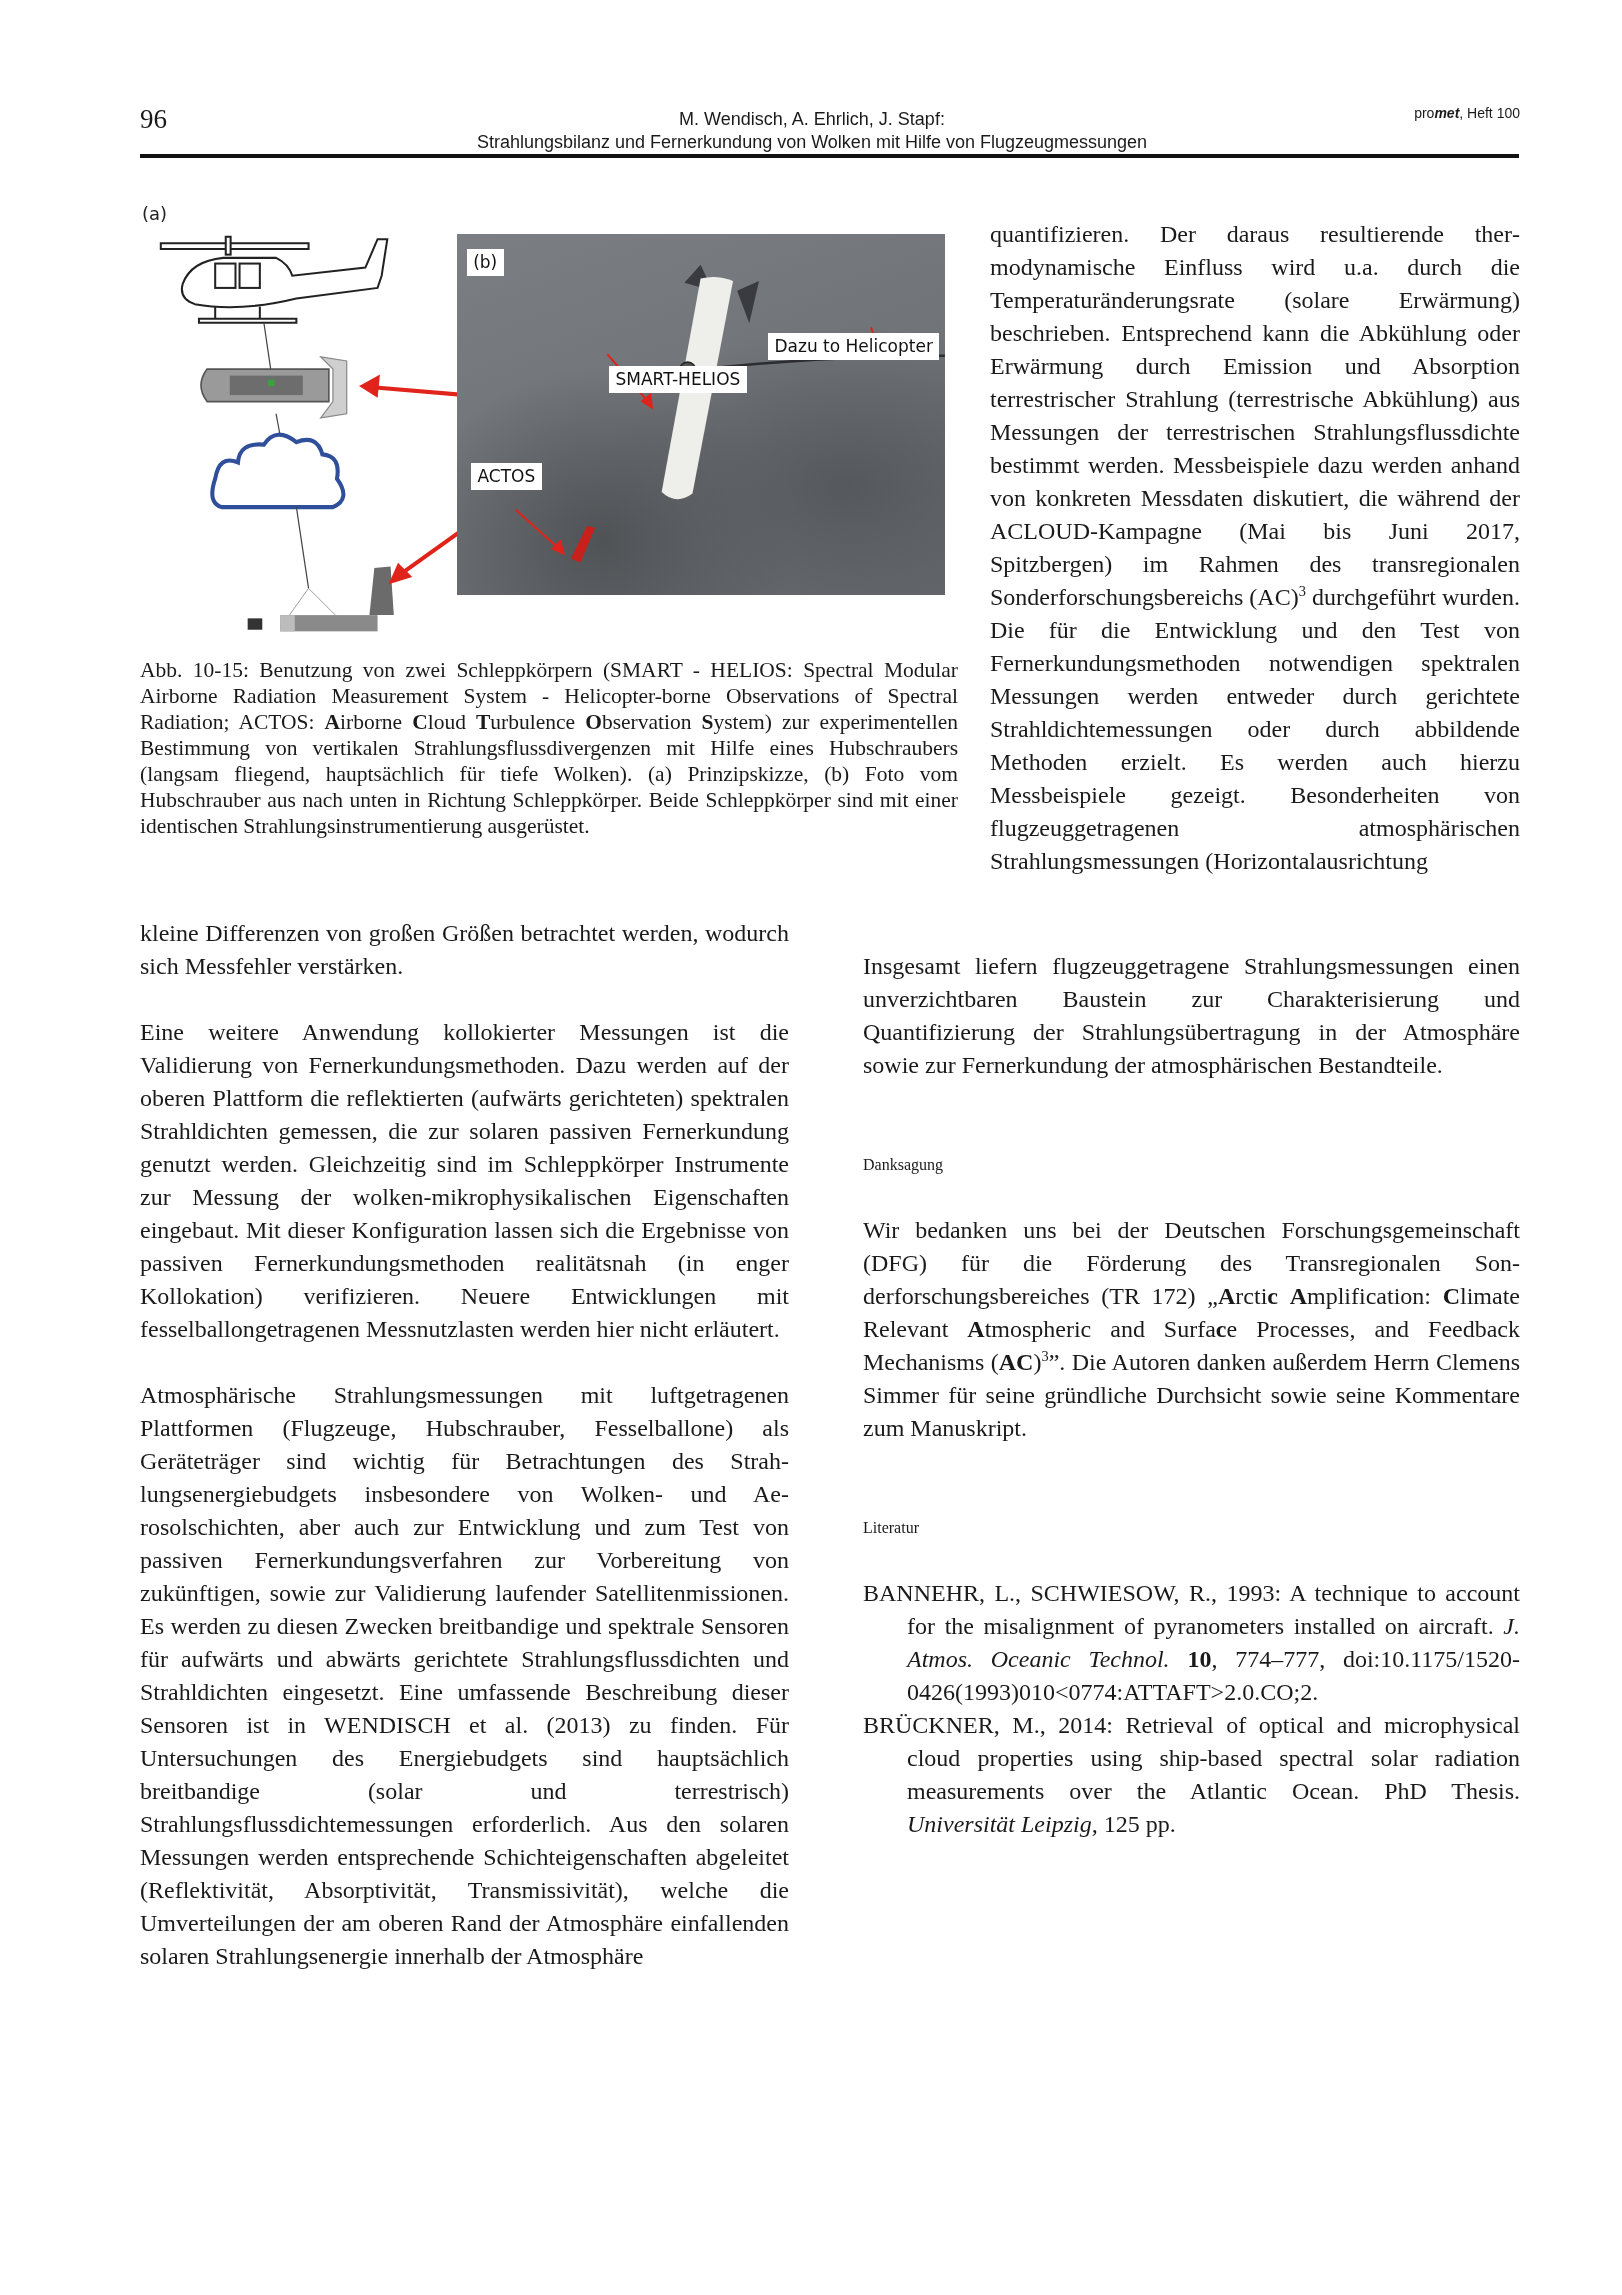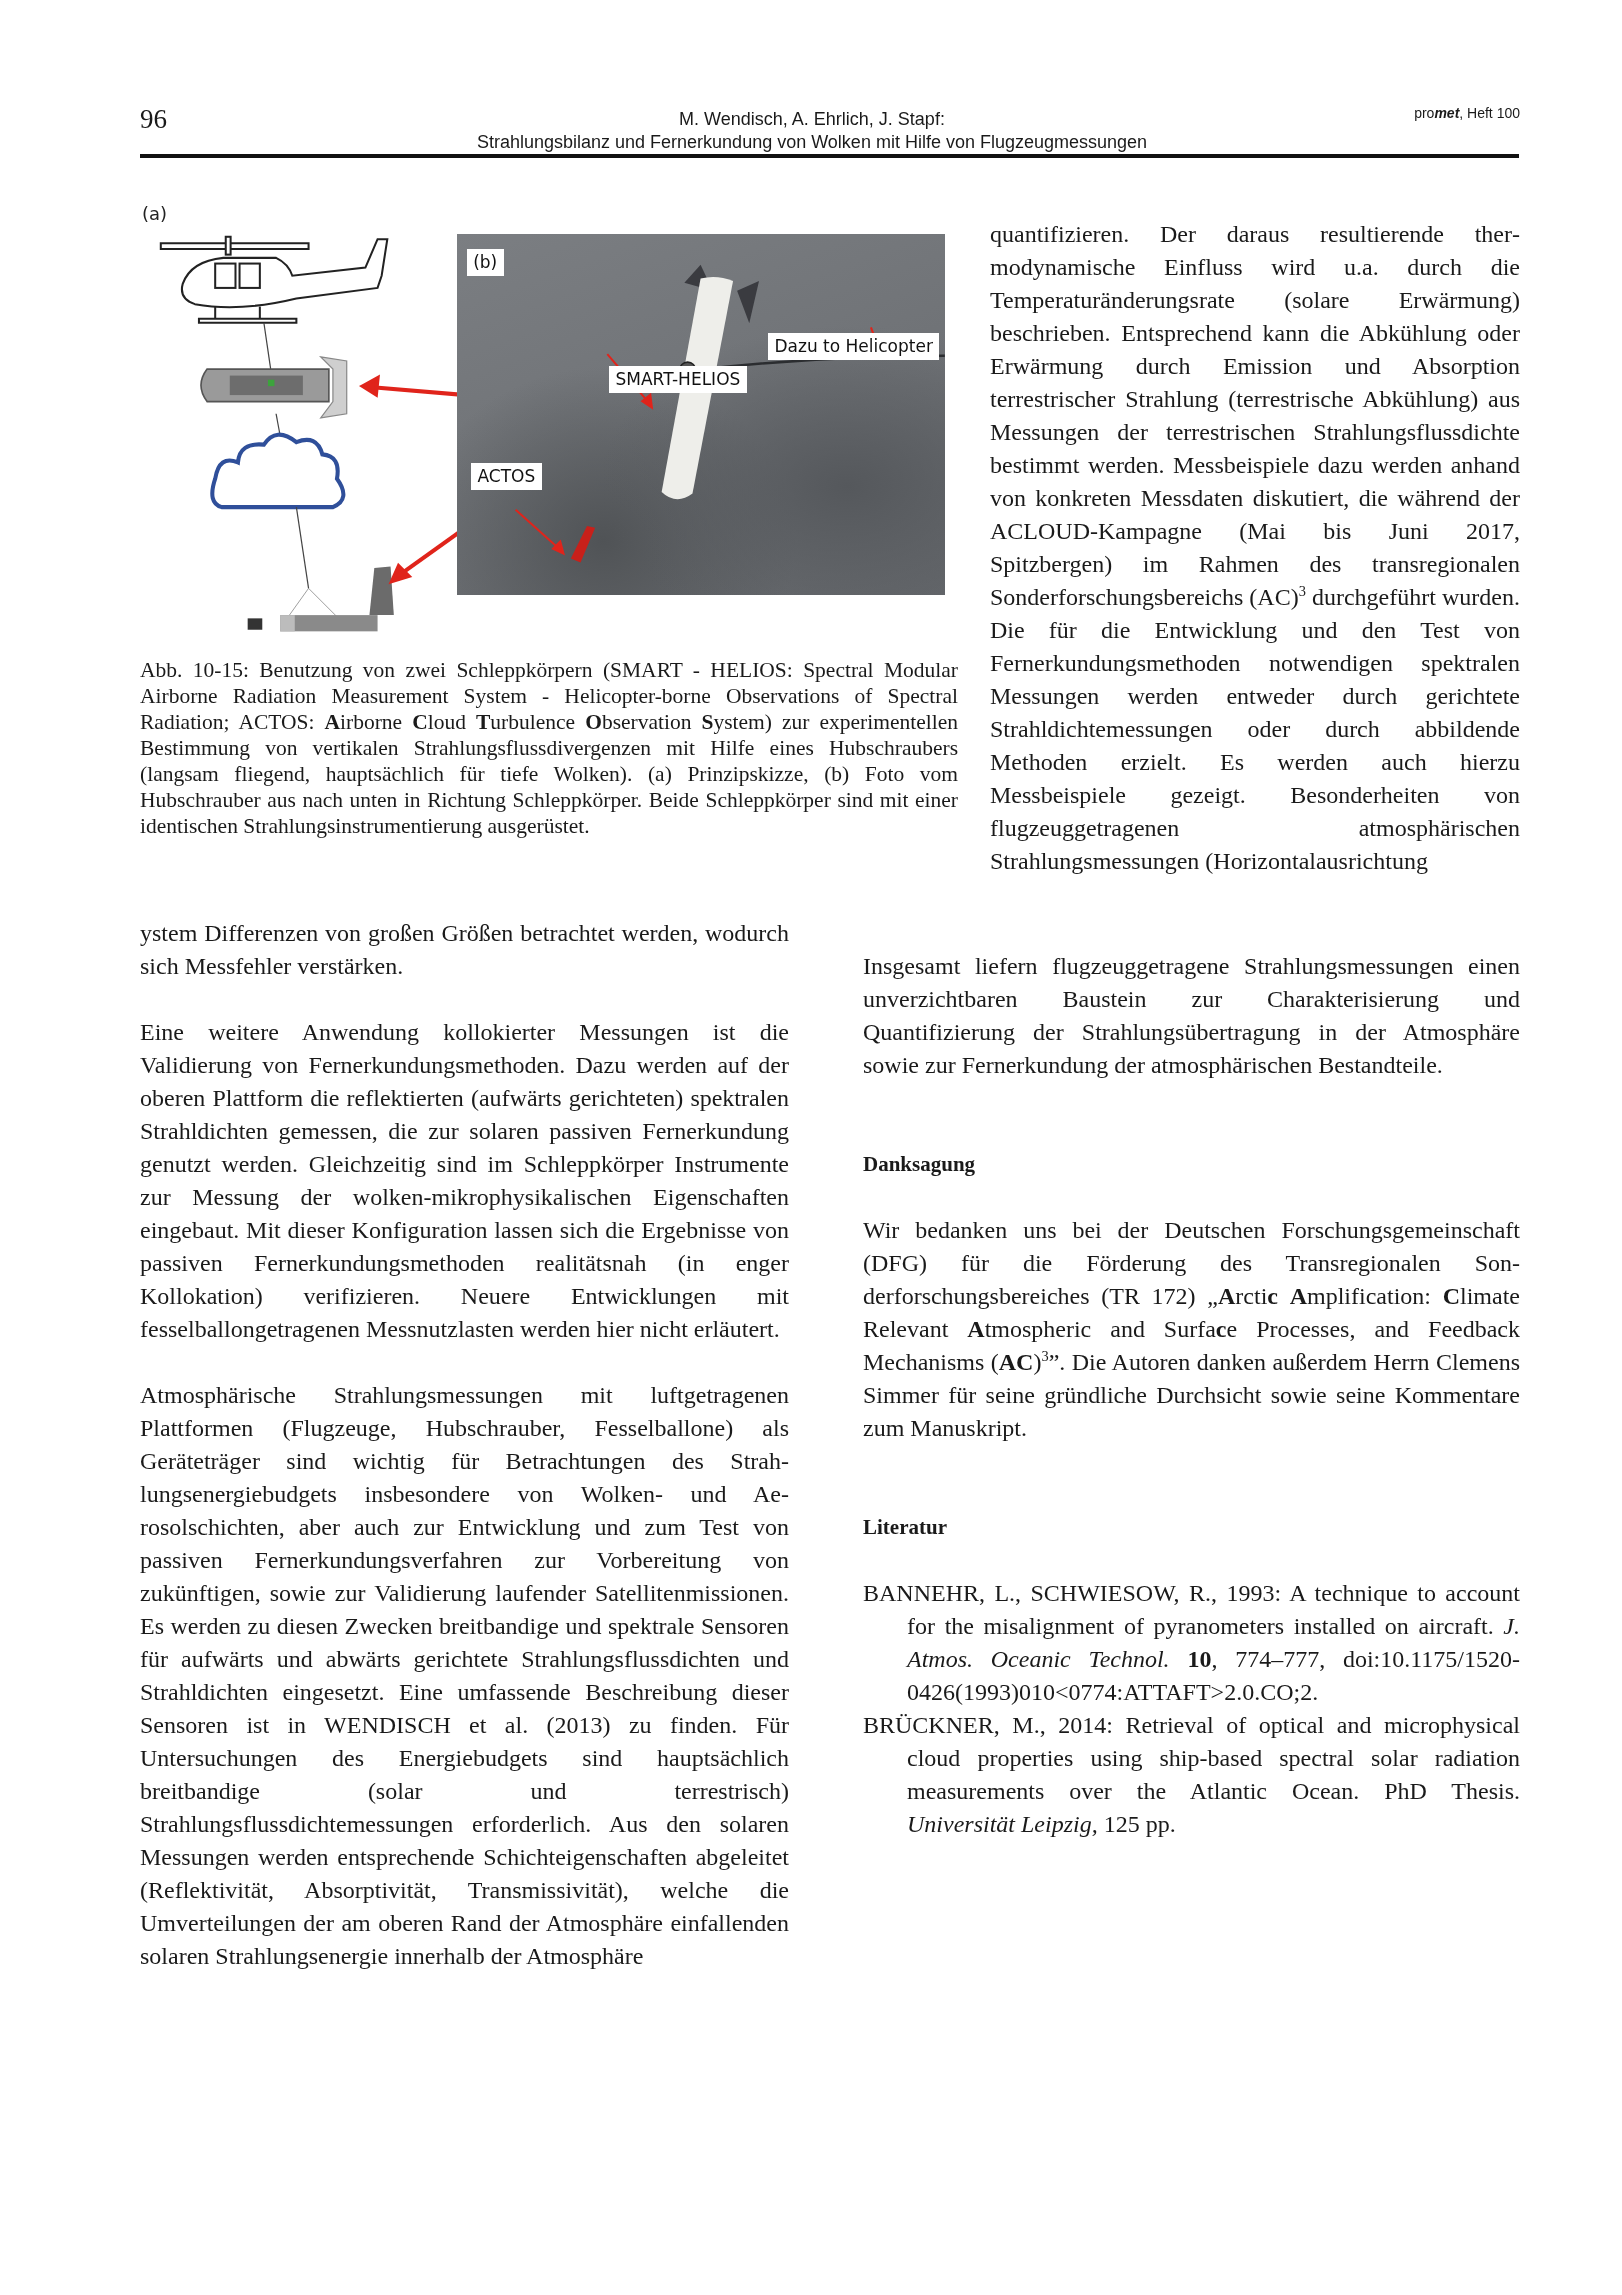--- a/index.html
+++ b/index.html
@@ -13,21 +13,21 @@
   .journal b { font-style: italic; font-weight: bold; }
   .header-rule { left: 140px; top: 154px; width: 1379px; height: 4px; background: #111; }
 
   
   .col { font-size: 24px; line-height: 33px; text-align: justify; }
   .col p { margin: 0; }
   .col p.gap { margin-top: 33px; }
   .left-col { left: 140px; width: 649px; }
   .right-upper { left: 990px; width: 530px; top: 218px; }
   .right-lower { left: 863px; width: 657px; }
-  .heading { font-weight: bold; font-size: 21px; }
+  .heading { font-weight: normal; font-size: 16px; }
   .caption { left: 140px; top: 657px; width: 818px; font-size: 21.5px; line-height: 26px; text-align: justify; }
   .caption b { font-weight: bold; }
   .ref { padding-left: 44px; text-indent: -44px; text-align: justify; }
   .ref i { font-style: italic; }
   sup { font-size: 60%; line-height: 0; }
 
   
   .fig-a-label { left: 142px; top: 203px; font-family: "DejaVu Sans", sans-serif; font-size: 18px; color: #222; }
   .photo { left: 457px; top: 234px; width: 488px; height: 361px; background: #6e7175;
            background-image: radial-gradient(ellipse at 80% 70%, #55585c 0%, rgba(0,0,0,0) 45%), radial-gradient(ellipse at 30% 85%, #505356 0%, rgba(0,0,0,0) 40%), linear-gradient(160deg, #7b7e82, #65686c); overflow: hidden; }
@@ -108,21 +108,21 @@
     </g>
   </svg>
   <div class="photo-label" style="left:152px;top:132px">SMART-HELIOS</div>
   <div class="photo-label" style="left:311px;top:99px">Dazu to Helicopter</div>
   <div class="photo-label" style="left:14px;top:229px">ACTOS</div>
 </div>
 
 <div class="abs caption"><span>Abb. 10-15: Benutzung von zwei Schleppkörpern (SMART - HELIOS: Spectral Modular Airborne Radiation Measurement System - Helicopter-borne Observations of Spectral Radiation; ACTOS: </span><b>A</b><span>irborne </span><b>C</b><span>loud </span><b>T</b><span>urbulence </span><b>O</b><span>bservation </span><b>S</b><span>ystem)</span><span> zur experimentellen Bestimmung von vertikalen Strahlungsflussdivergenzen mit Hilfe eines Hubschraubers (langsam fliegend, hauptsächlich für tiefe Wolken). (a) Prinzipskizze, (b) Foto vom Hubschrauber aus nach unten in Richtung Schlepp­körper. Beide Schleppkörper sind mit einer identischen Strahlungsinstrumentierung ausgerüstet.</span></div>
 
 <div class="abs col left-col" style="top:917px">
-  <p>ystem Differenzen von großen Größen betrachtet werden, wodurch sich Messfehler verstärken.</p>
+  <p>kleine Differenzen von großen Größen betrachtet werden, wodurch sich Messfehler verstärken.</p>
   <p class="gap">Eine weitere Anwendung kollokierter Messungen ist die Validierung von Fernerkundungsmethoden. Dazu wer­den auf der oberen Plattform die reflektierten (aufwärts gerichteten) spektralen Strahldichten gemessen, die zur solaren passiven Fernerkundung genutzt werden. Gleich­zeitig sind im Schleppkörper Instrumente zur Messung der wolken-mikrophysikalischen Eigenschaften einge­baut. Mit dieser Konfiguration lassen sich die Ergebnisse von passiven Fernerkundungsmethoden realitätsnah (in enger Kollokation) verifizieren. Neuere Entwicklungen mit fesselballongetragenen Messnutzlasten werden hier nicht erläutert.</p>
   <p class="gap">Atmosphärische Strahlungsmessungen mit luftgetragenen Plattformen (Flugzeuge, Hubschrauber, Fesselballone) als Geräteträger sind wichtig für Betrachtungen des Strah­lungsenergiebudgets insbesondere von Wolken- und Ae­rosolschichten, aber auch zur Entwicklung und zum Test von passiven Fernerkundungsverfahren zur Vorbereitung von zukünftigen, sowie zur Validierung laufender Satelli­tenmissionen. Es werden zu diesen Zwecken breitbandige und spektrale Sensoren für aufwärts und abwärts gerich­tete Strahlungsflussdichten und Strahldichten eingesetzt. Eine umfassende Beschreibung dieser Sensoren ist in WENDISCH et al. (2013) zu finden. Für Untersuchun­gen des Energiebudgets sind hauptsächlich breitbandige (solar und terrestrisch) Strahlungsflussdichtemessungen erforderlich. Aus den solaren Messungen werden ent­sprechende Schichteigenschaften abgeleitet (Reflektivität, Absorptivität, Transmissivität), welche die Umverteilun­gen der am oberen Rand der Atmosphäre einfallenden solaren Strahlungsenergie innerhalb der Atmosphäre</p>
 </div>
 
 <div class="abs col right-upper">
   <p><span>quantifizieren. Der daraus resultierende ther­modynamische Einfluss wird u.a. durch die Temperaturänderungsrate (solare Erwärmung) beschrieben. Entsprechend kann die Abküh­lung oder Erwärmung durch Emission und Absorption terrestrischer Strahlung (terrestri­sche Abkühlung) aus Messungen der terrest­rischen Strahlungsflussdichte bestimmt wer­den. Messbeispiele dazu werden anhand von konkreten Messdaten diskutiert, die während der ACLOUD-Kampagne (Mai bis Juni 2017, Spitzbergen) im Rahmen des transregionalen Sonderforschungsbereichs (AC)</span><sup>3</sup><span> durchgeführt wurden. Die für die Entwicklung und den Test von Fernerkundungsmethoden notwendigen spektralen Messungen werden entweder durch gerichtete Strahldichtemessungen oder durch abbildende Methoden erzielt. Es werden auch hierzu Messbeispiele gezeigt. Besonderhei­ten von flugzeuggetragenen atmosphärischen Strahlungsmessungen (Horizontalausrichtung</span></p>
 </div>
 
 <div class="abs col right-lower" style="top:917px">
   <p class="gap">Insgesamt liefern flugzeuggetragene Strahlungsmessungen einen unverzichtbaren Baustein zur Charakterisierung und Quantifizierung der Strahlungsübertragung in der Atmo­sphäre sowie zur Fernerkundung der atmosphärischen Be­standteile.</p>

